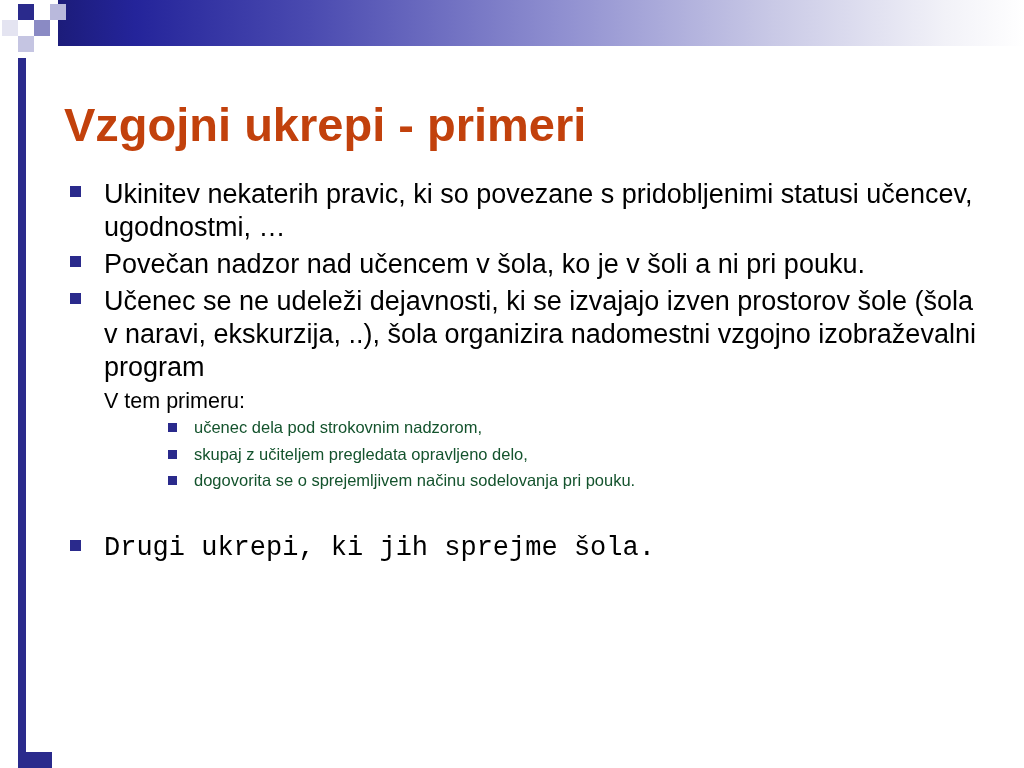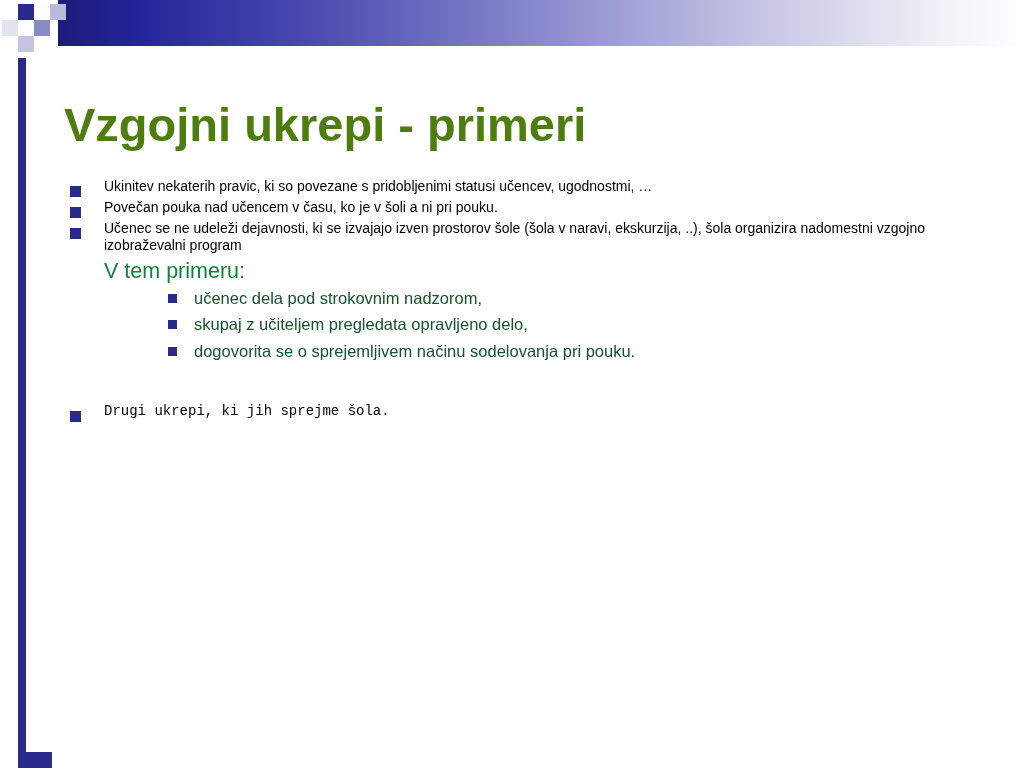--- a/index.html
+++ b/index.html
@@ -66,21 +66,21 @@
     height: 16px;
     background: #2a2a8c;
   }
 
   
   .slide-title {
     position: absolute;
     left: 64px;
     top: 68px;
     width: 900px;
-    color: #4d7c0f;
+    color: #c2410c;
     font-size: 47px;
     line-height: 1.1;
     letter-spacing: 0px;
     white-space: nowrap;
   }
 
   
   .body-area {
     position: absolute;
     left: 58px;
@@ -90,38 +90,38 @@
 
   ul.level1 {
     list-style: none;
     margin: 0;
     padding: 0;
   }
   ul.level1 > li {
     position: relative;
     padding-left: 46px;
     margin-bottom: 4px;
-    font-size: 14px;
+    font-size: 27px;
     line-height: 1.22;
     color: #000000;
   }
   ul.level1 > li .bullet {
     position: absolute;
     left: 12px;
     top: 8px;
     width: 11px;
     height: 11px;
     background: #2a2a8c;
   }
 
   .sub-intro {
     padding-left: 46px;
     font-size: 21.5px;
     line-height: 1.22;
-    color: #15803d;
+    color: #000000;
     margin-top: 2px;
     margin-bottom: 4px;
   }
 
   ul.level2 {
     list-style: none;
     margin: 0 0 0 0;
     padding: 0 0 0 104px;
   }
   ul.level2 > li {
@@ -168,21 +168,21 @@
 
 <div class="body-area">
 
   <ul class="level1">
     <li>
       <span class="bullet"></span>
       <span>Ukinitev nekaterih pravic, ki so povezane s pridobljenimi statusi učencev, ugodnostmi, …</span>
     </li>
     <li>
       <span class="bullet"></span>
-      <span>Povečan pouka nad učencem v času, ko je v šoli a ni pri pouku.</span>
+      <span>Povečan nadzor nad učencem v šola, ko je v šoli a ni pri pouku.</span>
     </li>
     <li>
       <span class="bullet"></span>
     </li>
     <li>
       <span class="bullet"></span>
       <span>Učenec se ne udeleži dejavnosti, ki se izvajajo izven prostorov šole (šola v naravi, ekskurzija, ..), šola organizira nadomestni vzgojno izobraževalni program</span>
     </li>
   </ul>
 

